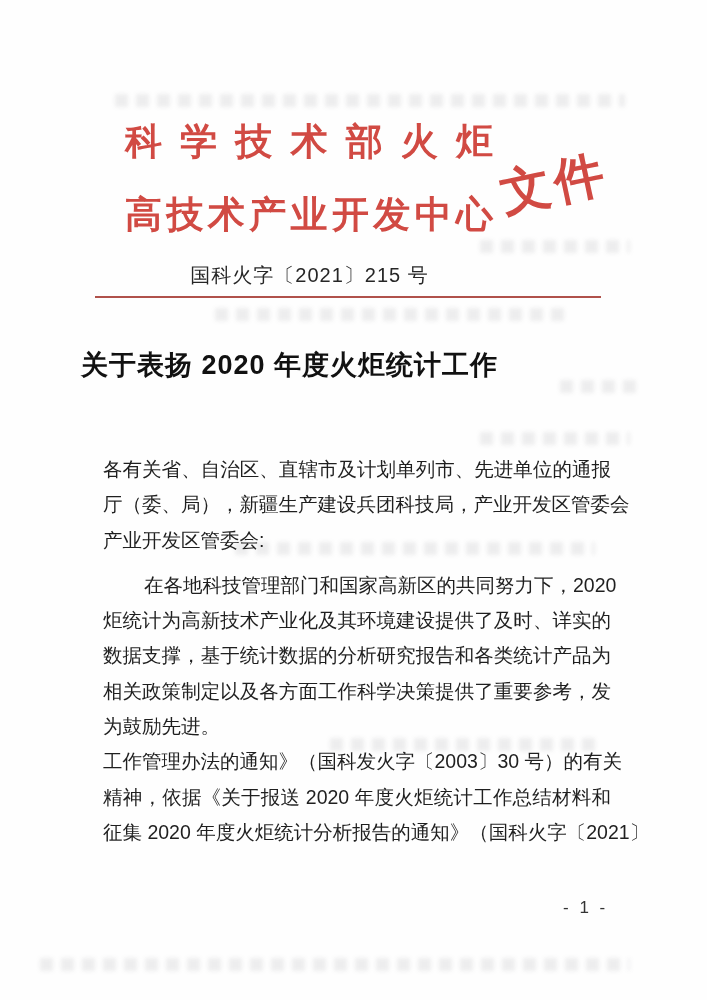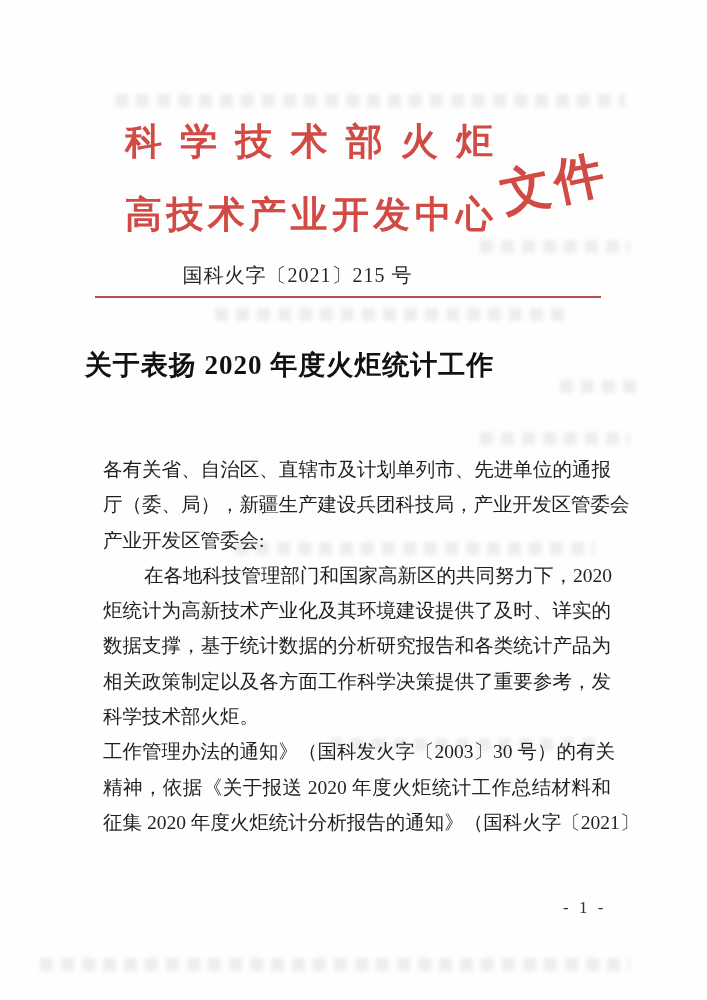--- a/index.html
+++ b/index.html
@@ -1,21 +1,21 @@
 <!DOCTYPE html>
 <html><head>
 <meta charset="utf-8">
 <style>
   html,body{margin:0;padding:0;background:#ffffff;}
   .page{
     position:relative;
     width:707px;height:1000px;
     background:#fefefe;
     overflow:hidden;
-    font-family:Liberation Serif, serif;
+    font-family:Liberation Sans, sans-serif;
     color:#222;
   }
   
   .org-block{
     position:absolute;left:125px;top:118px;width:368px;
   }
   .org-line{
     font-weight:bold;
     font-size:37px;
     line-height:47px;
@@ -28,21 +28,21 @@
   .org-line + .org-line{margin-top:26px;}
   .doc-type{
     position:absolute;left:500px;top:148px;width:130px;
     font-weight:bold;font-size:50px;color:var(--red,#d14a43);
     transform:rotate(-12deg);
     letter-spacing:4px;
     white-space:nowrap;
   }
   
   .ref-number{
-    position:absolute;left:1px;top:262px;width:593px;
+    position:absolute;left:13px;top:262px;width:593px;
     text-align:center;font-size:20px;color:#262626;letter-spacing:1px;
   }
   .red-rule{
     position:absolute;left:95px;top:296px;width:506px;height:2px;
     background:var(--rule,#b0524b);
   }
   
   .doc-title{
     position:absolute;left:0;top:344px;width:579px;
     text-align:center;font-weight:bold;font-size:27px;line-height:43px;
@@ -56,21 +56,21 @@
   .body-line{
     text-align:justify;
     text-align-last:justify;
     white-space:nowrap;
     height:35.3px;
   }
   .body-line.last{
     text-align-last:left;white-space:normal;
   }
   .body-line.indent{padding-left:41px;}
-  .body-line.indent.justifyline{width:467px;}
+  .body-line.indent.justifyline{width:467px;margin-top:10px;}
   
   .page-number{
     position:absolute;left:563px;top:898px;
     font-size:17px;color:#333;letter-spacing:3px;
   }
   
   .smudge{
     position:absolute;height:13px;
     background:repeating-linear-gradient(90deg,rgba(150,150,155,.38) 0 13px,transparent 13px 21px);
     filter:blur(2px);opacity:.42;pointer-events:none;
@@ -104,21 +104,21 @@
   </div>
 
   <div class="body-text">
     <div class="body-line">各有关省、自治区、直辖市及计划单列市、先进单位的通报</div>
     <div class="body-line">厅（委、局），新疆生产建设兵团科技局，产业开发区管委会</div>
     <div class="body-line last">产业开发区管委会:</div>
     <div class="body-line indent justifyline">在各地科技管理部门和国家高新区的共同努力下，2020</div>
     <div class="body-line">炬统计为高新技术产业化及其环境建设提供了及时、详实的</div>
     <div class="body-line">数据支撑，基于统计数据的分析研究报告和各类统计产品为</div>
     <div class="body-line">相关政策制定以及各方面工作科学决策提供了重要参考，发</div>
-    <div class="body-line last">科学技术部火炬。</div>
+    <div class="body-line last">为鼓励先进。</div>
     <div class="body-line">工作管理办法的通知》（国科发火字〔2003〕30 号）的有关</div>
     <div class="body-line">精神，依据《关于报送 2020 年度火炬统计工作总结材料和</div>
     <div class="body-line">征集 2020 年度火炬统计分析报告的通知》（国科火字〔2021〕</div>
   </div>
 
   <div class="page-number">- 1 -</div>
 
 </div>
 
 </body></html>

